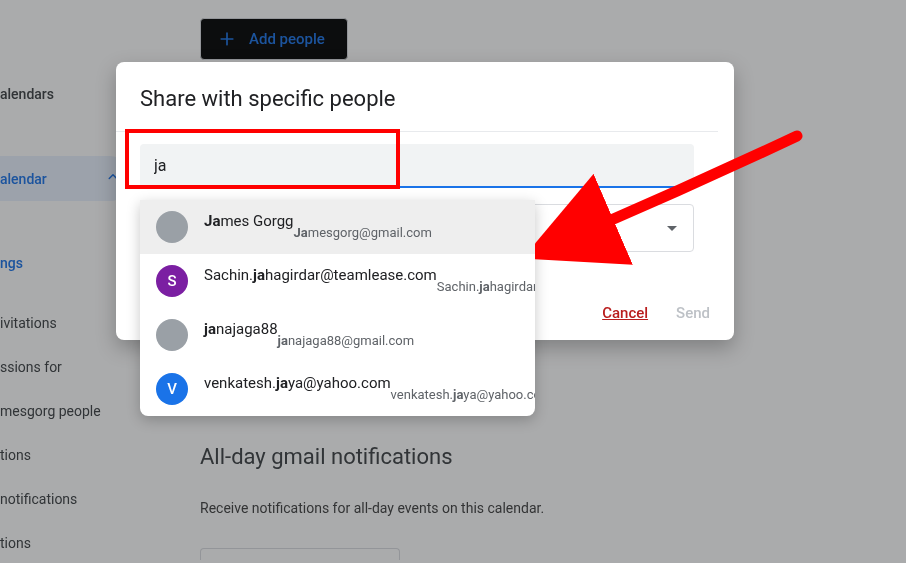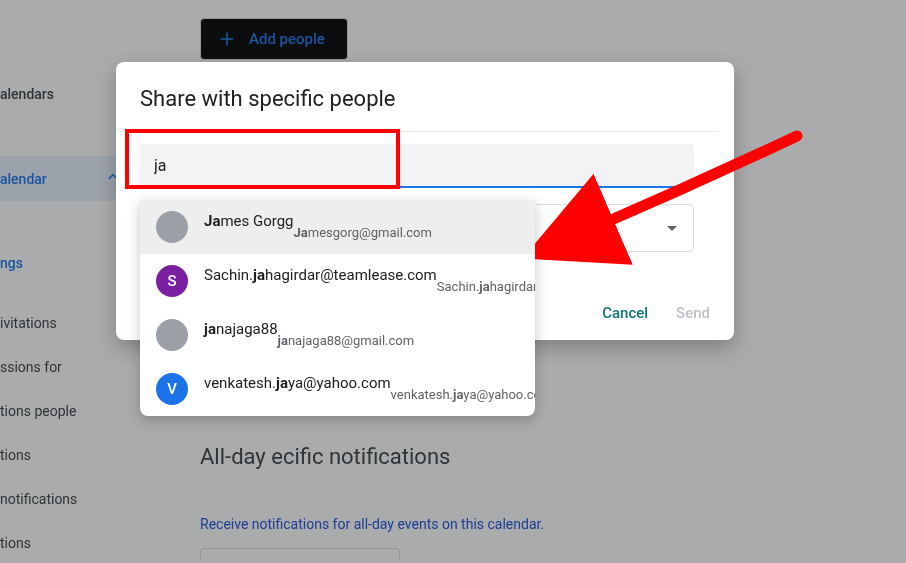--- a/index.html
+++ b/index.html
@@ -30,22 +30,22 @@
     padding: 10px 22px 10px 16px; display: flex; align-items: center; gap: 12px;
     color: #1a73e8; font-size: 15px; font-weight: 500; cursor: pointer;
   }
   .add-people-btn .plus-svg { width: 20px; height: 20px; }
 
   .section-title {
     position: absolute; left: 0; top: 444px;
     font-size: 22px; color: #3c4043; font-weight: 400;
   }
   .section-sub {
-    position: absolute; left: 0; top: 516px;
-    font-size: 14px; color: #1d4ed8;
+    position: absolute; left: 0; top: 500px;
+    font-size: 14px; color: #404040;
   }
   .notif-box-stub { position: absolute; left: 0; top: 548px; width: 200px; height: 12px; border:1px solid #dadce0; border-bottom: none; border-radius: 4px 4px 0 0; }
 
   
   .scrim {
     position: absolute; inset: 0; background: rgba(32,33,36,0.38);
   }
 
   
   .dialog {
@@ -72,21 +72,21 @@
   }
   .perm-select .tri {
     width: 0; height: 0; border-left: 5px solid transparent; border-right: 5px solid transparent;
     border-top: 5px solid #5f6368;
   }
 
   .dialog-actions {
     position: absolute; right: 24px; bottom: 18px; display: flex; gap: 28px;
     font-size: 15px; font-weight: 500;
   }
-  .btn-cancel { color: #0f766e; cursor: pointer; }
+  .btn-cancel { color: #b91c1c; cursor: pointer; text-decoration: underline; }
   .btn-send   { color: #bdc1c6; cursor: default; }
 
   
   .red-box {
     position: absolute; left: 125px; top: 129px; width: 275px; height: 60px;
     border: 4px solid #ff0000; pointer-events: none;
   }
 
   
   .ac {
@@ -130,36 +130,36 @@
       <span class="chev">
         <svg width="18" height="18" viewBox="0 0 24 24">
             <path d="M7 14l5-5 5 5" stroke="#1a73e8" stroke-width="2" fill="none" stroke-linecap="round" stroke-linejoin="round"></path>
           </svg>
       </span>
     </div>
     <div class="sidebar-sub">ngs</div>
     <div style="height:20px"></div>
     <div class="sidebar-item">ivitations</div>
     <div class="sidebar-item">ssions for</div>
-    <div class="sidebar-item">tions people</div>
+    <div class="sidebar-item">mesgorg people</div>
     <div class="sidebar-item">tions</div>
     <div class="sidebar-item">notifications</div>
     <div class="sidebar-item">tions</div>
   </div>
 
   <div class="main-area">
     <button class="add-people-btn">
       <span class="plus-svg">
         <svg width="20" height="20" viewBox="0 0 24 24">
             <path d="M12 5v14M5 12h14" stroke="#1a73e8" stroke-width="2" stroke-linecap="round"></path>
           </svg>
       </span>
       <span>Add people</span>
     </button>
-    <div class="section-title">All-day ecific notifications</div>
+    <div class="section-title">All-day gmail notifications</div>
     <div class="section-sub">Receive notifications for all-day events on this calendar.</div>
     <div class="notif-box-stub"></div>
   </div>
 
   <div class="scrim"></div>
 
   <div class="dialog">
     <div class="dialog-title">Share with specific people</div>
     <div class="dialog-divider"></div>
     <div class="search-row">

